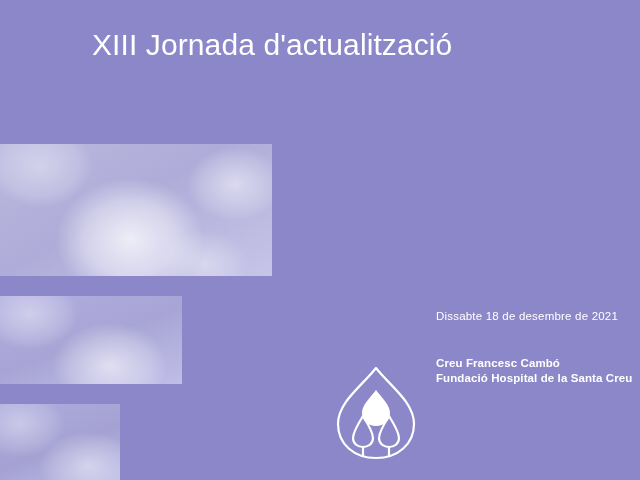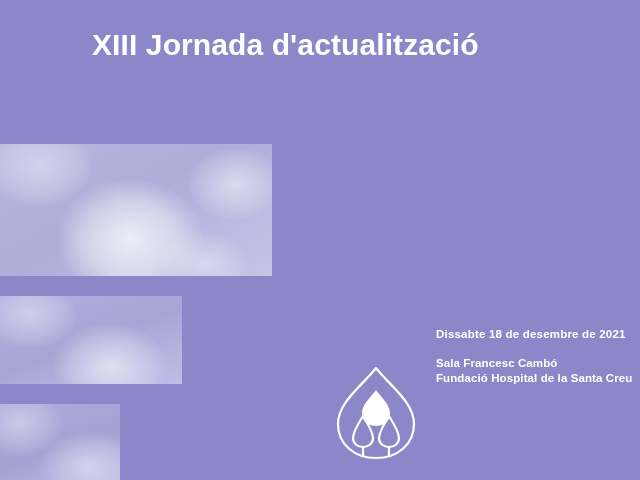--- a/index.html
+++ b/index.html
@@ -18,21 +18,21 @@
   
   #title-block {
     position: absolute;
     left: 92px;
     top: 24px;
     width: 520px;
   }
   .title-line {
     color: #ffffff;
     font-size: 30px;
-    font-weight: bold;
+    font-weight: normal;
     line-height: 1.42;
     letter-spacing: 0.1px;
     white-space: nowrap;
   }
 
   
   .photo {
     position: absolute;
     overflow: hidden;
   }
@@ -62,24 +62,23 @@
       radial-gradient(ellipse 60px 42px at 88px 62px, rgba(255,255,255,0.45) 0%, rgba(255,255,255,0.15) 60%, rgba(255,255,255,0) 82%),
       linear-gradient(160deg, #aeabdd 0%, #a5a2d3 55%, #bbb9e4 100%);
   }
 
   
   #date-text {
     position: absolute;
     left: 436px; top: 310px;
     color: #ffffff;
     font-size: 11.5px;
-    font-weight: bold;
+    font-weight: normal;
     letter-spacing: 0.2px;
     white-space: nowrap;
-    margin-top: 18px;
   }
   #venue-block {
     position: absolute;
     left: 436px; top: 356px;
     color: #ffffff;
     font-size: 11.5px;
     font-weight: bold;
     line-height: 1.32;
     letter-spacing: 0.1px;
   }
@@ -101,21 +100,21 @@
   <div class="photo" id="photo-mid"></div>
   <div class="photo" id="photo-bottom"></div>
 
   <div id="title-block">
     <div class="title-line">XIII Jornada d'actualització</div>
   </div>
 
   <div id="date-text">Dissabte 18 de desembre de 2021</div>
 
   <div id="venue-block">
-    <div>Sala Francesc Cambó</div>
+    <div>Creu Francesc Cambó</div>
     <div>Fundació Hospital de la Santa Creu</div>
   </div>
 
   <div id="logo">
     <svg width="92" height="100" viewBox="0 0 92 100" fill="none" stroke="#ffffff" stroke-width="2.2" stroke-linejoin="round" stroke-linecap="round">
 
       <path d="M46 4 C60 22 84 38 84 60 C84 80 68 94 46 94 C24 94 8 80 8 60 C8 38 32 22 46 4 Z"></path>
 
       <path d="M46 26 C52 34 60 41 60 49 C60 57 54 62 46 62 C38 62 32 57 32 49 C32 41 40 34 46 26 Z" fill="#ffffff" stroke="none"></path>
 

